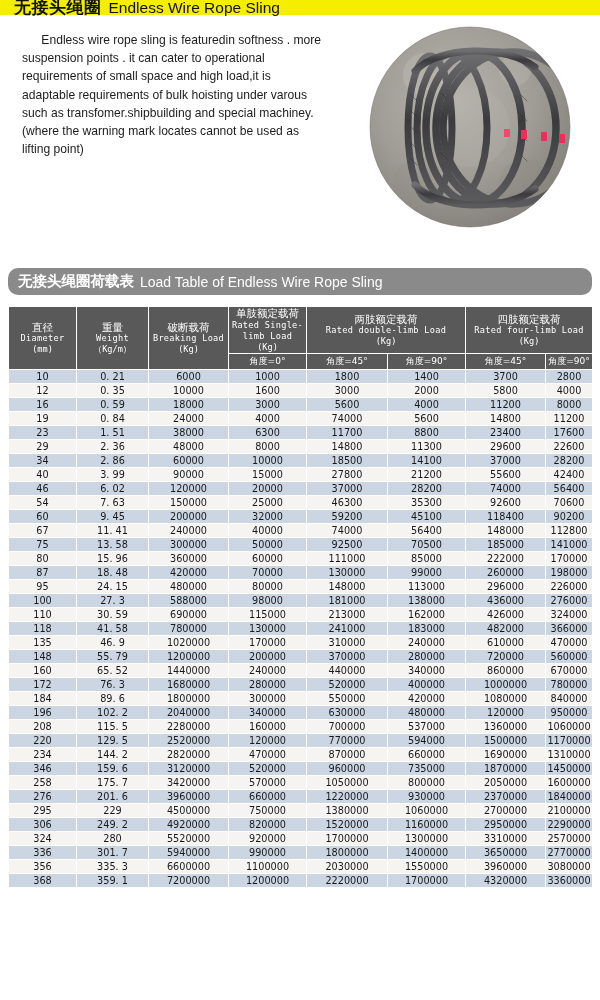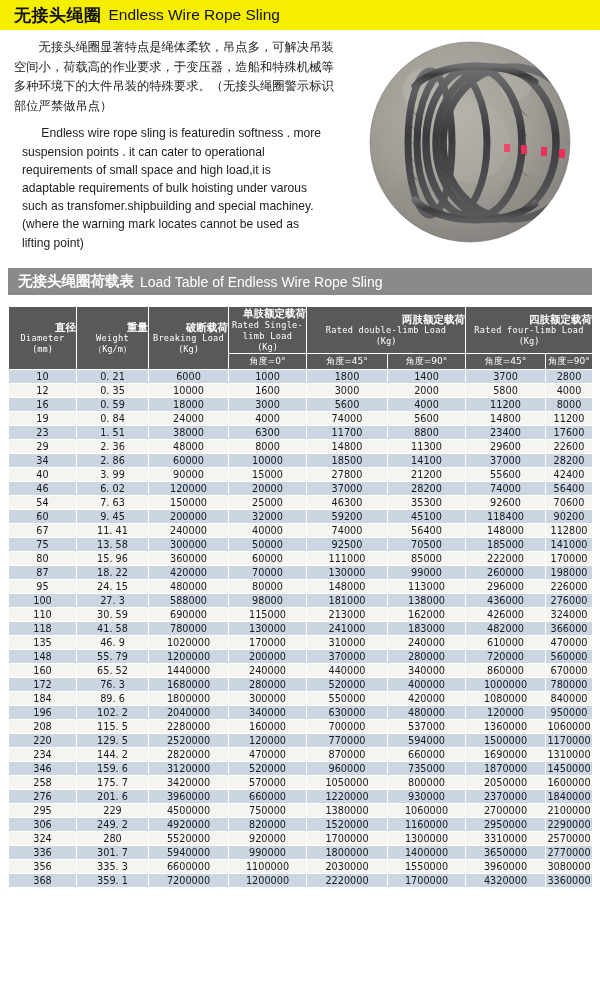--- a/index.html
+++ b/index.html
@@ -3,21 +3,21 @@
 <meta charset="utf-8">
 <style>
   html,body{margin:0;padding:0;}
   body{
     width:600px;height:1000px;background:#fff;
     font-family:"Liberation Sans","DejaVu Sans",sans-serif;
     color:#1a1a1a;overflow:hidden;position:relative;
   }
   
   .banner{
-    height:30px;background:#f6ee00;display:flex;align-items:center;
+    height:15px;background:#f6ee00;display:flex;align-items:center;
     padding-left:14px;box-sizing:border-box;
   }
   .banner .cn{font-size:17px;font-weight:700;color:#111;letter-spacing:.5px;}
   .banner .en{font-size:15.5px;color:#111;margin-left:7px;font-weight:400;}
 
   
   .intro{
     position:relative;padding:8px 0 0 0;
   }
   .intro-text{
@@ -33,40 +33,40 @@
   }
   .photo{
     position:absolute;top:0px;left:355px;width:230px;height:225px;
   }
 
   
   .sec-title{
     position:absolute;left:8px;top:268px;width:584px;height:27px;
     background:#8a8a8a;display:flex;align-items:center;padding-left:10px;
     box-sizing:border-box;
+    border-radius:10px;
   }
   .sec-title .cn{font-size:14.5px;font-weight:700;color:#fff;}
   .sec-title .en{font-size:14px;color:#fff;margin-left:6px;}
 
   
   table.load{
     position:absolute;left:8px;top:306px;width:584px;
     border-collapse:collapse;table-layout:fixed;
   }
   table.load th,table.load td{
     border:1px solid #ffffff;padding:0;text-align:center;
   }
   thead th{
     background:#595959;color:#ffffff;font-weight:400;
     font-family:"DejaVu Sans Mono","Liberation Mono",monospace;
   }
   th .hcn{
-    display:block;font-size:10.5px;line-height:12.5px;font-weight:700;
+    display:block;font-size:10.5px;line-height:12.5px;font-weight:400;
     font-family:"DejaVu Sans",sans-serif;
-    text-align:right;
   }
   th .hen{display:block;font-size:8.6px;line-height:11px;letter-spacing:.3px;}
   th .hun{display:block;font-size:8.6px;line-height:11px;}
   th.ang{
     font-size:9px;font-family:"DejaVu Sans",sans-serif;font-weight:400;
     height:15px;
   }
   tbody td{
     font-size:9.7px;line-height:13px;height:13px;color:#16181c;
     font-family:"DejaVu Sans","Liberation Sans",sans-serif;
@@ -77,21 +77,20 @@
 </head>
 <body>
 
 <div class="banner">
   <span class="cn">无接头绳圈</span>
   <span class="en">Endless Wire Rope Sling</span>
 </div>
 
 <div class="intro">
   <div class="intro-text">
-    <p class="p-cn">无接头绳圈显著特点是绳体柔软，吊点多，可解决吊装空间小，荷载高的作业要求，于变压器，造船和特殊机械等多种环境下的大件吊装的特殊要求。（无接头绳圈警示标识部位严禁做吊点）</p>
     <p class="p-en">Endless wire rope sling is featuredin softness . more suspension points . it can cater to operational requirements of small space and high load,it is adaptable requirements of bulk hoisting under varous such as transfomer.shipbuilding and special machiney. (where the warning mark locates cannot be used as lifting point)</p>
   </div>
 
   <div class="photo">
     <svg viewBox="0 0 230 225" width="230" height="225">
       <defs>
         <radialGradient id="conc" cx="42%" cy="36%" r="72%">
           <stop offset="0%" stop-color="#b7b4ae"></stop>
           <stop offset="55%" stop-color="#a09d97"></stop>
           <stop offset="100%" stop-color="#807d78"></stop>
@@ -332,21 +331,21 @@
         <td>15. 96</td>
         <td>360000</td>
         <td>60000</td>
         <td>111000</td>
         <td>85000</td>
         <td>222000</td>
         <td>170000</td>
       </tr>
       <tr class="odd">
         <td>87</td>
-        <td>18. 22</td>
+        <td>18. 48</td>
         <td>420000</td>
         <td>70000</td>
         <td>130000</td>
         <td>99000</td>
         <td>260000</td>
         <td>198000</td>
       </tr>
       <tr class="even">
         <td>95</td>
         <td>24. 15</td>

